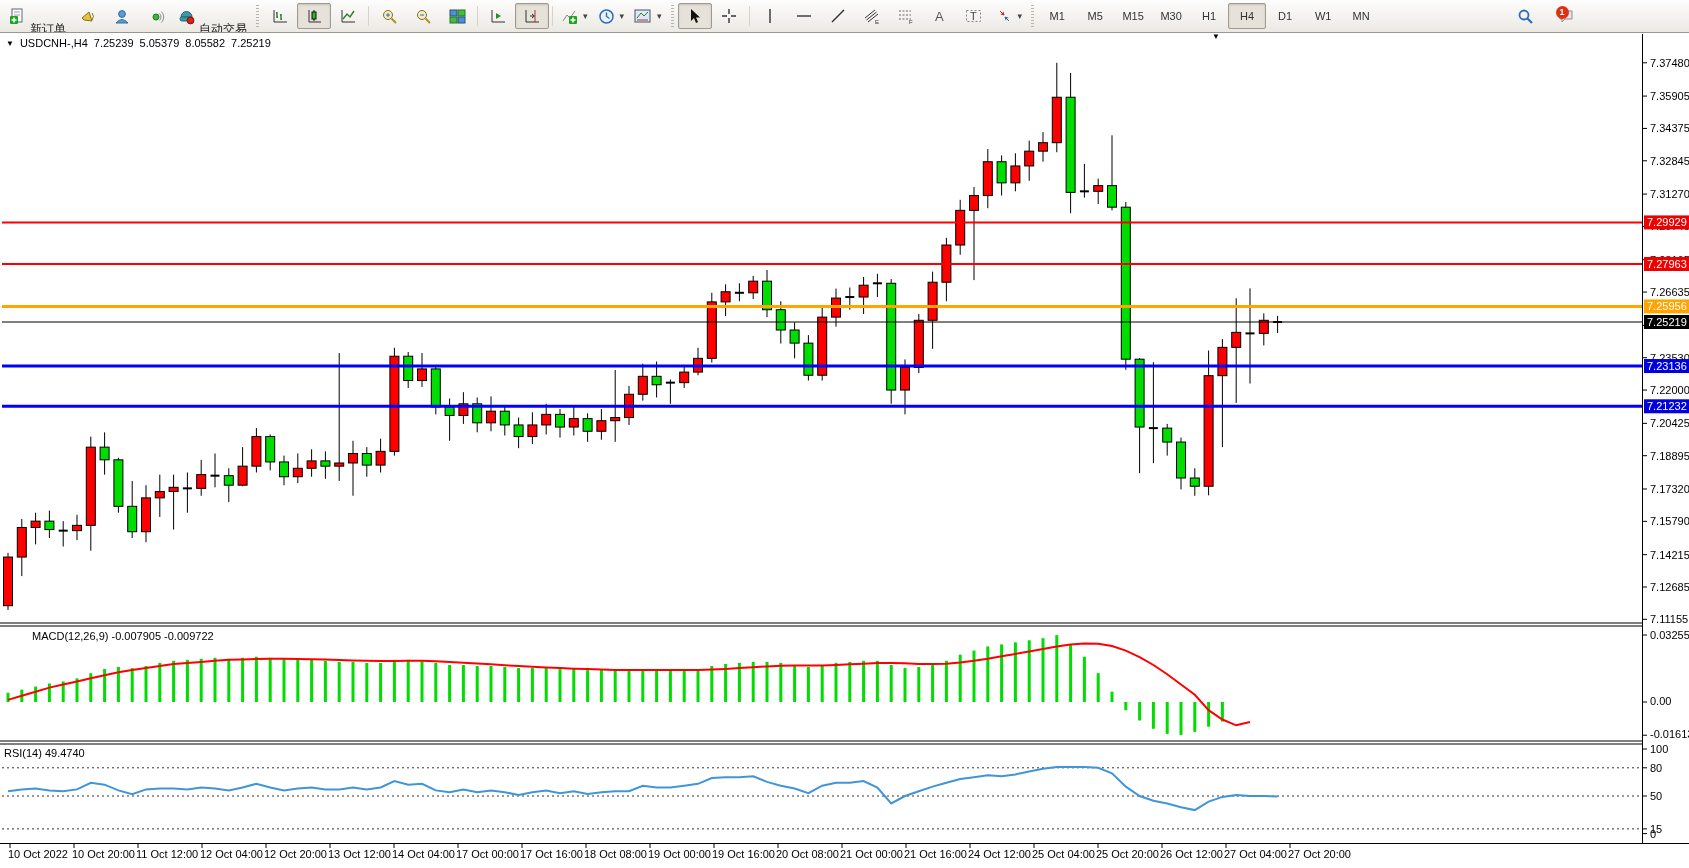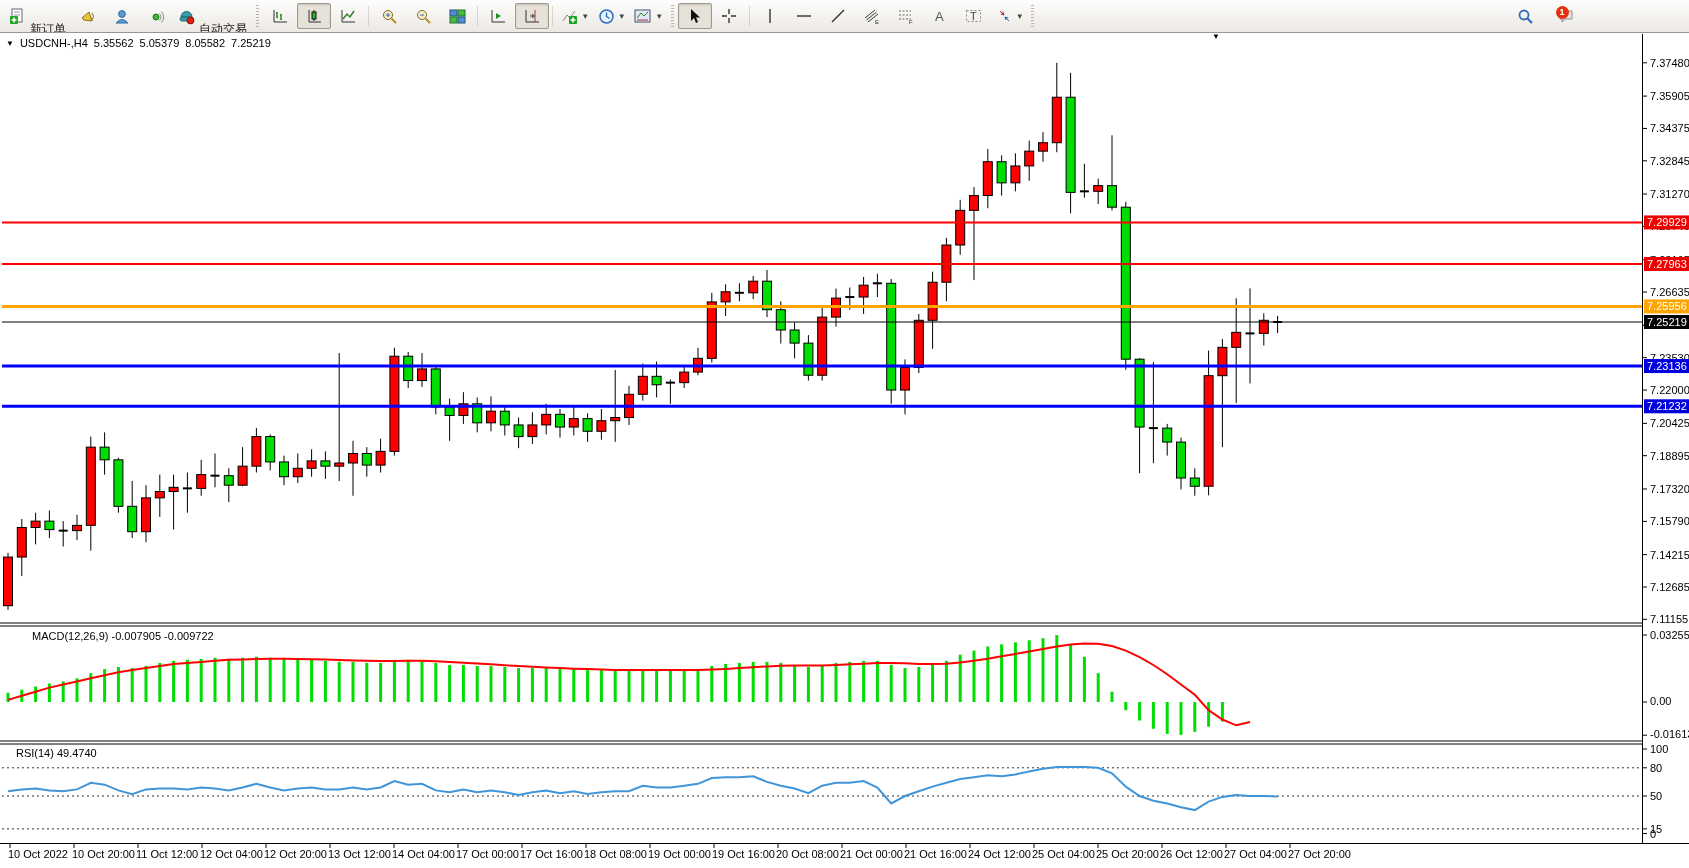--- a/index.html
+++ b/index.html
@@ -21,21 +21,21 @@
     border-radius:50%;width:13px;height:13px;font-size:9px;line-height:13px;text-align:center;font-weight:bold;}
   .chat-wrap{position:relative;display:flex;align-items:center;}
   
   #chart-window{position:absolute;left:0;top:32px;width:1689px;height:836px;background:#fff;}
   #chart-svg{position:absolute;left:0;top:0;}
   .overlay{position:absolute;font-size:11px;color:#000;white-space:nowrap;z-index:5;}
   #chart-title{left:6px;top:5px;display:flex;gap:4px;align-items:center;}
   #chart-title .tri{font-size:8px;}
   #chart-title span{margin-right:2px;}
   #macd-label{left:16px;top:598px;padding-left:16px;}
-  #rsi-label{left:16px;top:715px;}
+  #rsi-label{left:4px;top:715px;}
   #top-marker{left:1212px;top:0px;font-size:8px;}
 </style>
 </head>
 <body>
 
 <div id="toolbar">
   <div class="tbtn">
     <svg width="17" height="17" viewBox="0 0 17 17">
         <rect x="3" y="1" width="10" height="13" fill="#fff" stroke="#667"></rect>
         <line x1="5" y1="4" x2="11" y2="4" stroke="#99a"></line>
@@ -217,20 +217,31 @@
   <div class="tbtn">
     <svg width="17" height="16" viewBox="0 0 17 16">
         <path d="M4 3 l4 4 M8 7 l-1 -3.2 M8 7 l-3.2 -1" stroke="#b03030" fill="none"></path>
         <path d="M13 13 l-4 -4 M9 9 l1 3.2 M9 9 l3.2 1" stroke="#2c6dbb" fill="none"></path>
       </svg>
     <span class="caret">▾</span>
   </div>
 
   <span class="grip"></span>
 
+  <div id="tf-group" style="display: flex;">
+      <div class="tbtn tf">M1</div>
+      <div class="tbtn tf">M5</div>
+      <div class="tbtn tf">M15</div>
+      <div class="tbtn tf">M30</div>
+      <div class="tbtn tf">H1</div>
+      <div class="tbtn tf active">H4</div>
+      <div class="tbtn tf">D1</div>
+      <div class="tbtn tf">W1</div>
+      <div class="tbtn tf">MN</div>
+    </div>
 
   <div id="right-icons">
     <div class="tbtn">
       <svg width="17" height="17" viewBox="0 0 17 17">
           <circle cx="7" cy="7" r="4.5" fill="none" stroke="#2c6dbb" stroke-width="1.8"></circle>
           <line x1="10.5" y1="10.5" x2="15" y2="15" stroke="#2c6dbb" stroke-width="2.2"></line>
         </svg>
     </div>
     <div class="chat-wrap tbtn">
       <svg width="18" height="17" viewBox="0 0 18 17">
@@ -641,21 +652,21 @@
       <text x="1160" y="858" font-size="11" fill="#000" font-family="Liberation Sans,sans-serif">26 Oct 12:00</text>
       <line x1="1226" y1="843" x2="1226" y2="848" stroke="#000"></line>
       <text x="1224" y="858" font-size="11" fill="#000" font-family="Liberation Sans,sans-serif">27 Oct 04:00</text>
       <line x1="1290" y1="843" x2="1290" y2="848" stroke="#000"></line>
       <text x="1288" y="858" font-size="11" fill="#000" font-family="Liberation Sans,sans-serif">27 Oct 20:00</text>
     </svg>
 
   <div class="overlay" id="chart-title">
     <span class="tri">▼</span>
     <span>USDCNH-,H4</span>
-    <span>5.35562</span>
+    <span>7.25239</span>
     <span>5.05379</span>
     <span>8.05582</span>
     <span>7.25219</span>
   </div>
 
   <div class="overlay" id="top-marker">▼</div>
   <div class="overlay" id="macd-label">MACD(12,26,9) -0.007905 -0.009722</div>
   <div class="overlay" id="rsi-label">RSI(14) 49.4740</div>
 </div>
 

